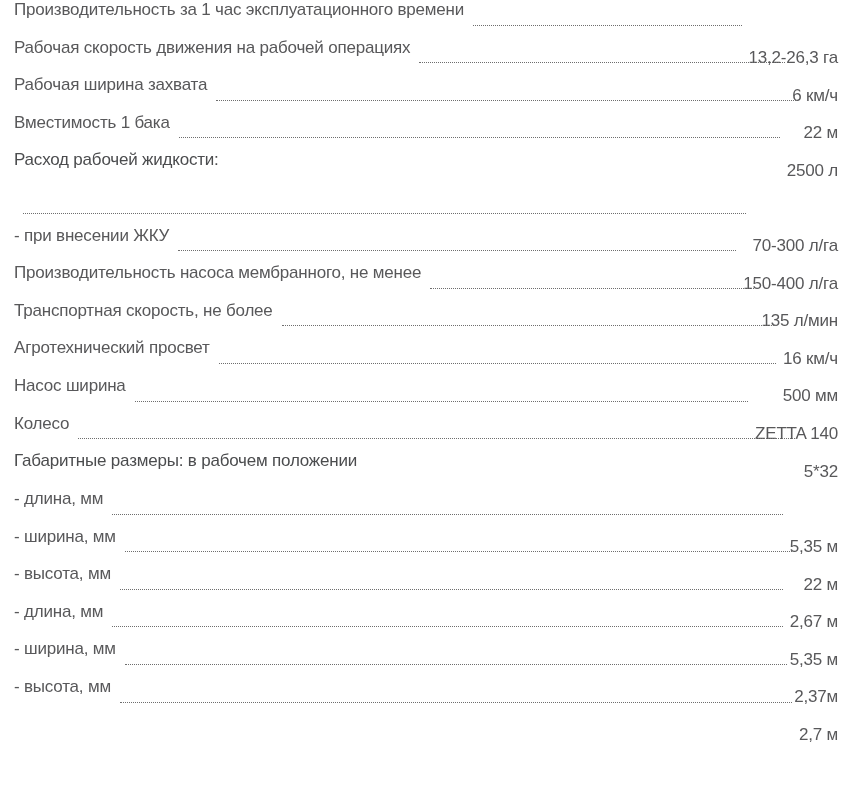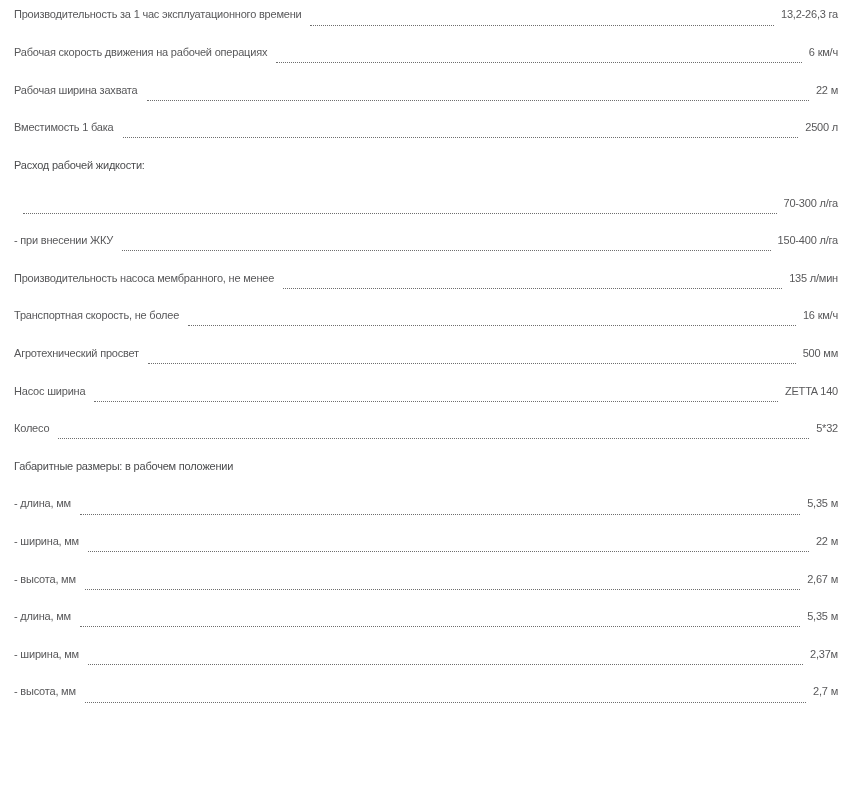--- a/index.html
+++ b/index.html
@@ -16,41 +16,42 @@
     font-family: "Liberation Sans", sans-serif;
     overflow: hidden;
   }
   .spec-sheet {
     width: 848px;
     height: 790px;
     padding: 0 10px 0 14px;
   }
   .row {
     display: flex;
-    align-items: center;
+    align-items: flex-start;
     height: 37.62px;
     padding-bottom: 8px;
     color: var(--text);
-    font-size: 11px;
+    font-size: 17px;
     letter-spacing: -0.2px;
   }
   .row .label {
     white-space: nowrap;
     line-height: 1.15;
   }
   .row .leader {
     flex: 1 1 auto;
     min-width: 0;
     border-bottom: 1px dotted var(--leader);
     margin: 0 7px 4px 9px;
     align-self: flex-end;
   }
   .row .value {
     white-space: nowrap;
     line-height: 1.15;
+    margin-top: 48px;
   }
   .row.header-row {
     color: var(--header);
     font-weight: normal;
   }
 </style>
 </head>
 <body>
 
 <div class="spec-sheet">

